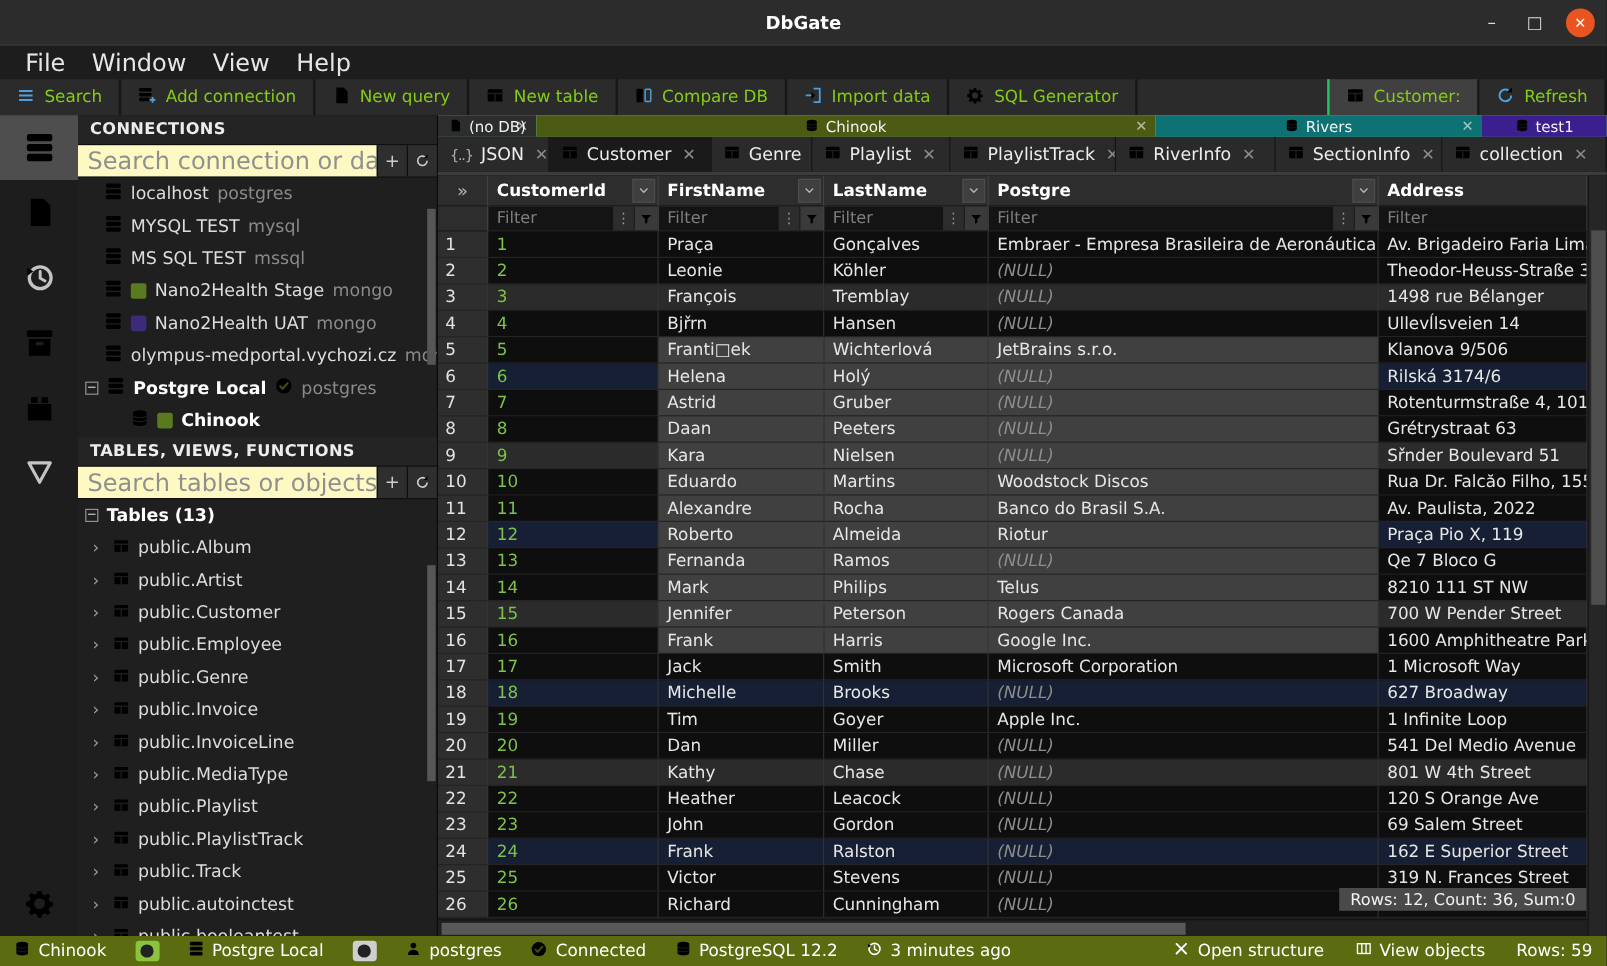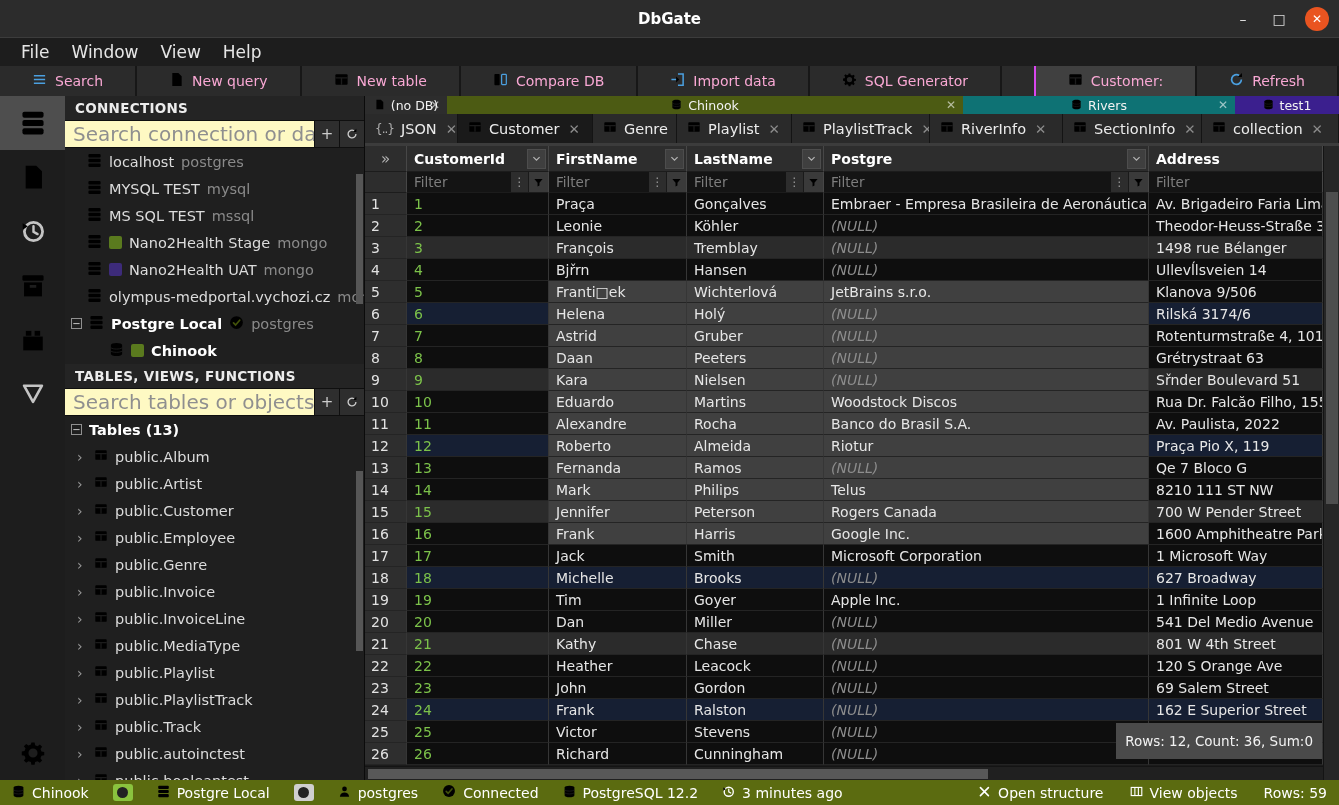--- a/index.html
+++ b/index.html
@@ -7,25 +7,25 @@
 body{font-family:"DejaVu Sans","Liberation Sans",sans-serif;background:#111;color:#e4e4e4;font-size:14px}
 .ic{flex:none}
 
 .titlebar{height:38px;background:#2c2c2c;display:flex;align-items:center;justify-content:center;position:relative;border-bottom:1px solid #3c3c3c}
 .title{font-weight:bold;font-size:15px;color:#fff}
 .win-controls{position:absolute;right:10px;top:0;height:100%;display:flex;align-items:center;gap:16px}
 .win-min,.win-max{color:#ddd;width:20px;text-align:center;font-size:14px}
 .win-close{width:24px;height:24px;border-radius:50%;background:#e95420;color:#fff;display:flex;align-items:center;justify-content:center;font-size:12px}
 
 .menubar{height:28px;background:#1d1d1d;display:flex;align-items:center;padding-left:10px}
-.menu-item{padding:0 11px;font-size:17px;color:#e6e6e6}
+.menu-item{padding:0 11px;font-size:20px;color:#e6e6e6}
 .toolbar{height:30px;background:#1d1d1d;display:flex;align-items:stretch}
-.tb-btn{display:flex;align-items:center;gap:8px;padding:0 32px;background:#2b2b2b;border-right:2px solid #171717;font-size:14px;color:#f9a8d4;white-space:nowrap}
+.tb-btn{display:flex;align-items:center;gap:8px;padding:0 14px;background:#2b2b2b;border-right:2px solid #171717;font-size:14px;color:#84cc16;white-space:nowrap}
 .tb-spacer{flex:1;background:#2b2b2b}
-.tb-current{background:#404040;border-left:2px solid #d946ef}
+.tb-current{background:#404040;border-left:2px solid #22c55e}
 .ic-blue{color:#4ba0e0}
 
 .main{display:flex;height:684px}
 .rail{width:65px;background:#1d1d1d;display:flex;flex-direction:column;align-items:center}
 .rail-item{width:65px;height:54px;display:flex;align-items:center;justify-content:center;color:#c4c4c4}
 .rail-item.active{background:#4e4e4e;color:#f2f2f2}
 .rail-bottom{margin-top:auto}
 
 .sidepanel{width:300px;background:#1f1f1f;border-right:1px solid #0b0b0b;display:flex;flex-direction:column;position:relative}
 .panel-header{height:25px;display:flex;align-items:center;padding:0 10px;font-weight:bold;font-size:13.5px;color:#ececec;background:#242424;border-bottom:1px solid #0f0f0f;letter-spacing:.3px}
@@ -70,21 +70,21 @@
 .grow{display:flex;height:22px}
 .gcell{border-right:1px solid #363636;border-bottom:1px solid #242424;display:flex;align-items:center;padding:0 7px;overflow:hidden;white-space:nowrap;font-size:14px;color:#e6e6e6}
 .c-num{background:#2e2e2e;color:#e2e2e2;padding-left:6px}
 .v-base .dcell{background:#0e0e0e}
 .v-stripe .dcell{background:#2b2b2b}
 .v-navy .dcell{background:#161f33}
 .dcell.sel{background:#404040}
 .c-id{color:#7cc24a}
 .nullv{color:#8d8d8d;font-style:italic}
 .w0{width:42px;flex:none}.w1{width:142px;flex:none}.w2{width:138px;flex:none}.w3{width:137px;flex:none}.w4{width:325px;flex:none}.w5{width:174px;flex:none}
-.stats{position:absolute;right:17px;bottom:21px;height:36px;background:#4a4a4a;color:#f2f2f2;display:flex;align-items:center;padding:0 9px;font-size:13.5px;white-space:nowrap}
+.stats{position:absolute;right:17px;bottom:21px;height:19px;background:#4a4a4a;color:#f2f2f2;display:flex;align-items:center;padding:0 9px;font-size:13.5px;white-space:nowrap}
 .vscroll{position:absolute;top:0;right:0;width:16px;height:100%;background:#262626;border-left:1px solid #141414}
 .vthumb{position:absolute;top:46px;left:2px;width:12px;height:312px;background:#4e4e4e}
 .hscroll{position:absolute;left:0;bottom:0;height:14px;width:958px;background:#202020;border-top:1px solid #141414}
 .hthumb{position:absolute;left:3px;top:2px;width:620px;height:10px;background:#585858}
 
 .statusbar{height:25px;background:#5b6b10;display:flex;align-items:center;padding:0 12px;gap:24px;font-size:14px;color:#fff}
 .sb-item{display:flex;align-items:center;gap:7px;white-space:nowrap}
 .sb-right{margin-left:auto;display:flex;align-items:flex-end;gap:26px}
 .sbadge{width:20px;height:17px;border-radius:3px;display:flex;align-items:center;justify-content:center}
 .sbadge .dot{width:11px;height:11px;border-radius:50%;background:#222}
@@ -193,20 +193,26 @@
       <div class="menu-item">Window</div>
       <div class="menu-item">View</div>
       <div class="menu-item">Help</div>
     </div>
   <div class="toolbar" id="toolbar">
       <div class="tb-btn">
         <span class="ic-blue"><svg class="ic" width="15" height="15" style="">
             <use href="#i-menu"></use>
           </svg></span>
         <span>Search</span>
+      </div>
+      <div class="tb-btn">
+        <span class="ic-blue"><svg class="ic" width="15" height="15" style="">
+            <use href="#i-dbplus"></use>
+          </svg></span>
+        <span>Add connection</span>
       </div>
       <div class="tb-btn">
         <span class="ic-blue"><svg class="ic" width="15" height="15" style="">
             <use href="#i-file"></use>
           </svg></span>
         <span>New query</span>
       </div>
       <div class="tb-btn">
         <span class="ic-blue"><svg class="ic" width="15" height="15" style="">
             <use href="#i-table"></use>

